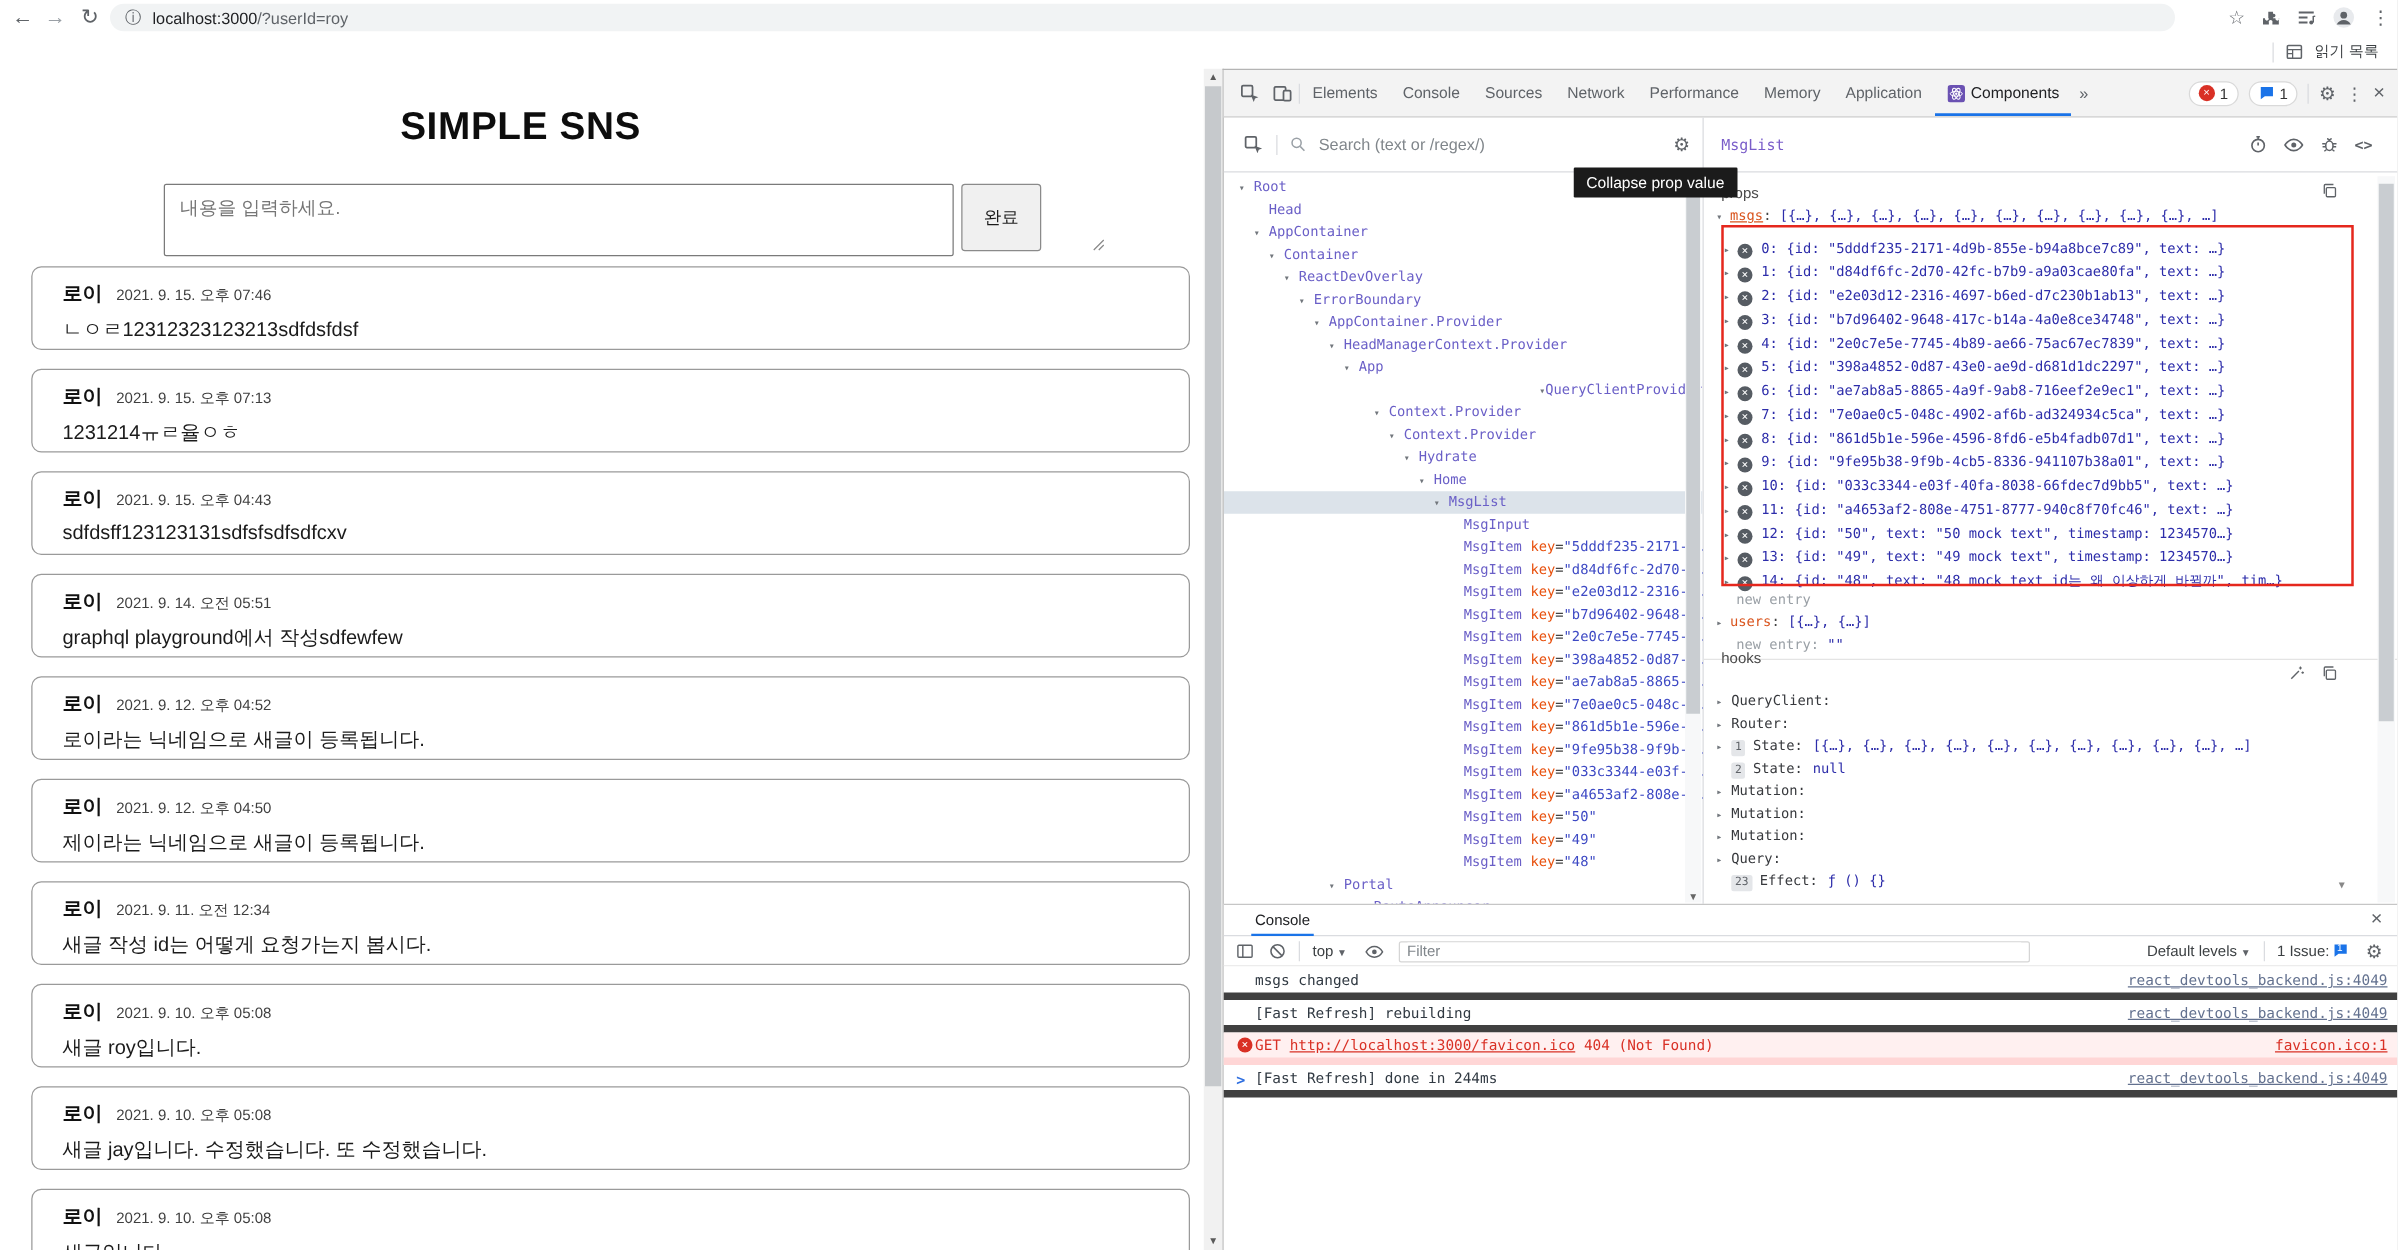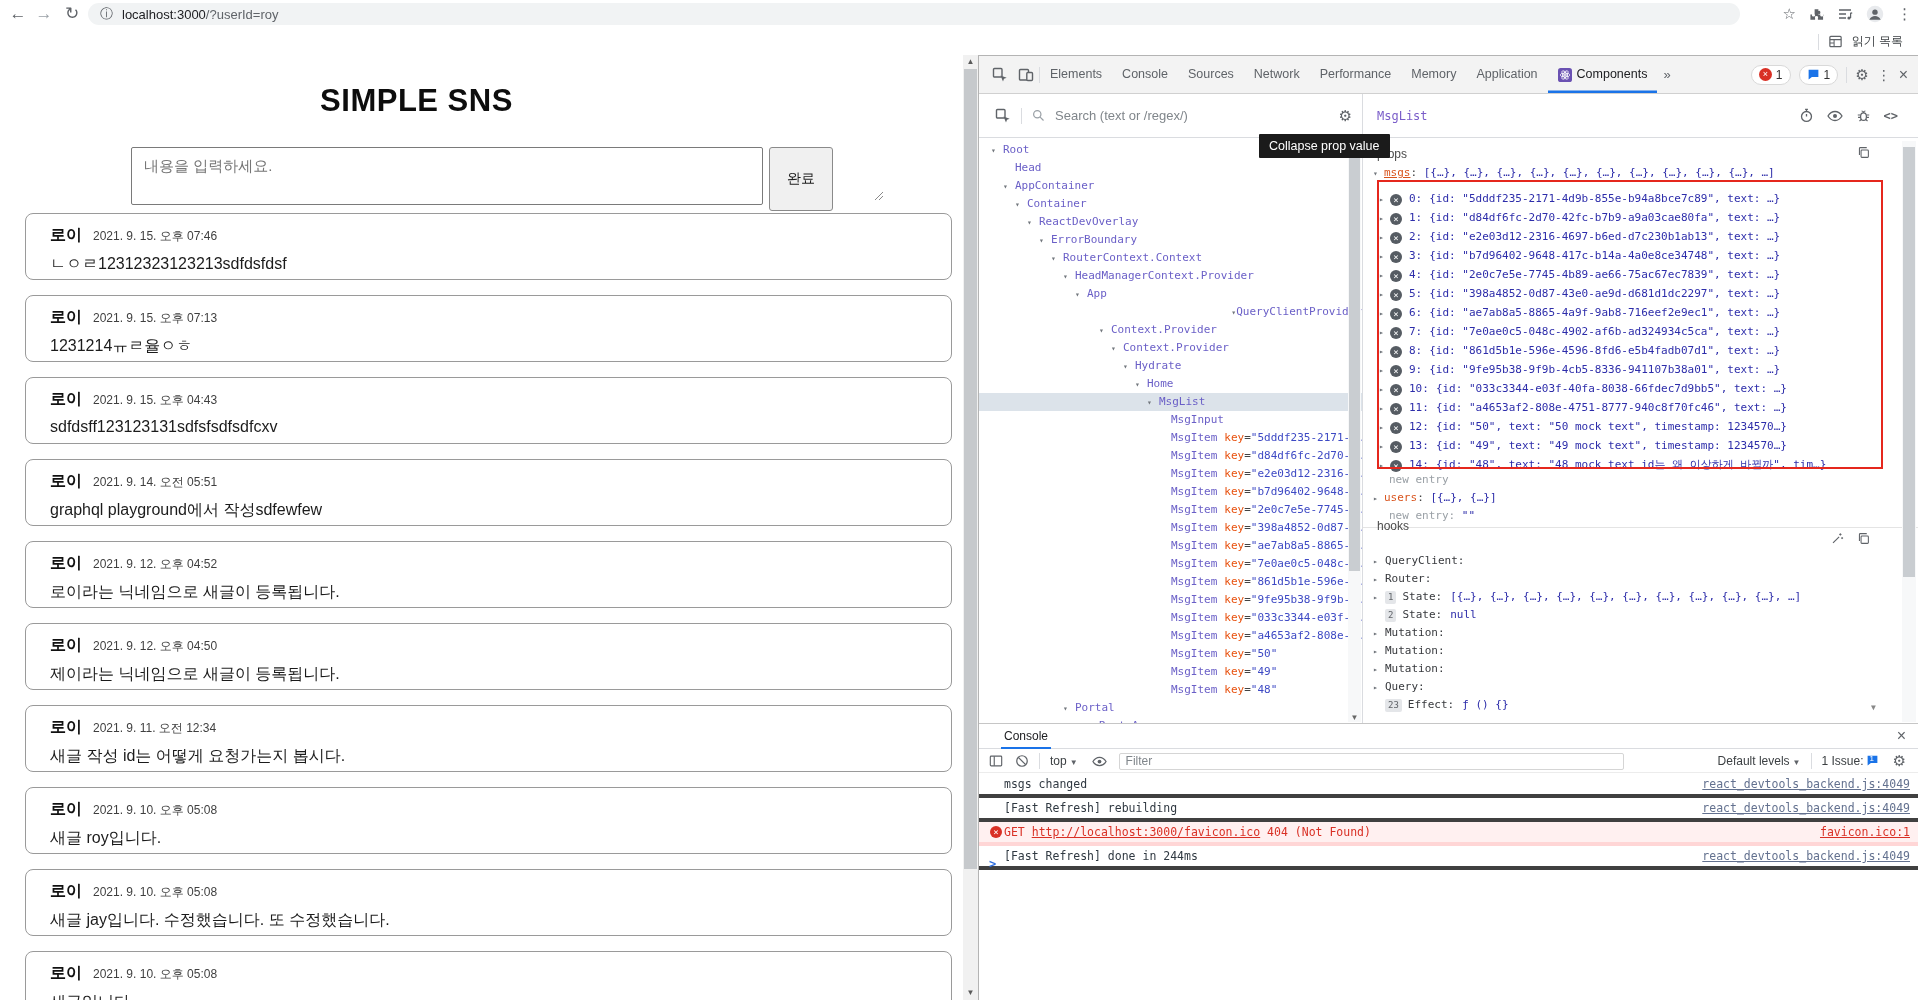--- a/index.html
+++ b/index.html
@@ -20,21 +20,21 @@
   .readbar .lbl { font-size:12px; color:#3c4043; }
   .readbar svg { color:#5f6368; }
 
   
   .app { position:absolute; top:55px; left:0; width:963px; height:945px; background:#fff; overflow:hidden; }
   .apptitle { position:absolute; top:28px; left:0; right:130px; text-align:center; font-size:31px; font-weight:bold; color:#0d0d0d; letter-spacing:0.5px; }
   .compose { position:absolute; left:131px; top:92px; width:756px; height:58px; }
   .compose textarea { width:632px; height:58px; border:1px solid #7a7a7a; border-radius:2px; resize:none; padding:9px 12px; font-size:15px; font-family:"Liberation Sans", sans-serif; color:#222; }
   .compose textarea::placeholder { color:#767676; }
   .grip { position:absolute; right:3px; bottom:4px; }
-  .submitbtn { position:absolute; left:769px; top:92px; width:64px; height:64px; background:#f0f0f0; border:1px solid #8a8a8a; border-radius:3px; font-size:14px; color:#1a1a1a; cursor:pointer; font-family:"Liberation Sans", sans-serif; }
+  .submitbtn { position:absolute; left:769px; top:92px; width:64px; height:54px; background:#f0f0f0; border:1px solid #8a8a8a; border-radius:3px; font-size:14px; color:#1a1a1a; cursor:pointer; font-family:"Liberation Sans", sans-serif; }
   .posts { position:absolute; left:25px; top:158px; width:927px; }
   .post { height:67px; border:1px solid #9a9a9a; border-radius:8px; margin-bottom:15px; padding:11px 24px; background:#fff; }
   .phead { display:flex; align-items:baseline; gap:11px; }
   .pname { font-size:16px; font-weight:bold; color:#111; }
   .pdate { font-size:12px; color:#3f3f3f; }
   .pbody { margin-top:8px; font-size:16px; color:#1b1b1b; }
 
   
   .pagebar { position:absolute; left:963px; top:55px; width:15px; height:945px; background:#f1f1f1; }
   .pagebar .sar { position:absolute; left:0; width:15px; height:14px; color:#5a5a5a; font-size:8px; text-align:center; line-height:14px; }
@@ -117,21 +117,21 @@
   .chead { position:absolute; top:0; left:0; right:0; height:25px; border-bottom:1px solid #dadce0; display:flex; align-items:center; }
   .ctab { margin-left:22px; font-size:12px; color:#202124; height:25px; line-height:25px; padding:0 3px; box-shadow:inset 0 -2px 0 #1a73e8; cursor:pointer; }
   .chead .xclose { margin-left:auto; margin-right:12px; }
   .cbar { position:absolute; top:26px; left:0; right:0; height:23px; border-bottom:1px solid #ececec; display:flex; align-items:center; font-size:12px; color:#3c4043; }
   .cbar .ic { color:#5f6368; display:flex; cursor:pointer; }
   .caret { font-size:8px; color:#5f6368; margin-left:3px; }
   .filterbox { width:505px; height:17px; border:1px solid #d5d5d5; border-radius:2px; margin-left:12px; display:flex; align-items:center; padding:0 6px; }
   .filterbox input { border:none; outline:none; width:100%; font-size:12px; color:#202124; font-family:"Liberation Sans", sans-serif; }
   .filterbox input::placeholder { color:#80868b; }
   .crows { position:absolute; top:50px; left:0; right:0; }
-  .crow { position:relative; min-height:20px; line-height:20px; border-bottom:4px solid #404040; font-family:"DejaVu Sans Mono", monospace; font-size:11.5px; color:#303942; display:flex; padding-left:25px; padding-right:8px; }
+  .crow { position:relative; min-height:20px; line-height:20px; border-bottom:6px solid #404040; font-family:"DejaVu Sans Mono", monospace; font-size:11.5px; color:#303942; display:flex; padding-left:25px; padding-right:8px; }
   .crow .cicon { display:none; position:absolute; left:11px; top:4px; width:12px; height:12px; border-radius:50%; background:#d93025; color:#fff; font-size:9px; line-height:12px; text-align:center; }
   .crow .ctext { flex:1; white-space:nowrap; }
   .crow .clink { text-decoration:underline; cursor:pointer; }
   .crow .csrc { color:#63718f; text-decoration:underline; cursor:pointer; }
   .crow.error { background:#fff0f0; border-color:#ffd6d6; color:#d93025; }
   .crow.error .cicon { display:block; }
   .crow.error .csrc { color:#d93025; }
   .promptrow { height:20px; line-height:20px; padding-left:10px; font-family:"DejaVu Sans Mono", monospace; font-size:12px; color:#2f6fe0; font-weight:bold; }
 </style>
 </head>
@@ -415,21 +415,21 @@
             <div class="trow" style="padding-left: 36px;">
               <span class="arr">▾</span><span class="cname">Container</span><span class="kname"></span><span class="keq"></span><span class="kval"></span>
             </div>
             <div class="trow" style="padding-left: 48px;">
               <span class="arr">▾</span><span class="cname">ReactDevOverlay</span><span class="kname"></span><span class="keq"></span><span class="kval"></span>
             </div>
             <div class="trow" style="padding-left: 60px;">
               <span class="arr">▾</span><span class="cname">ErrorBoundary</span><span class="kname"></span><span class="keq"></span><span class="kval"></span>
             </div>
             <div class="trow" style="padding-left: 72px;">
-              <span class="arr">▾</span><span class="cname">RouterContext.Context</span><span class="kname"></span><span class="keq"></span><span class="kval"></span>
+              <span class="arr">▾</span><span class="cname">AppContainer.Provider</span><span class="kname"></span><span class="keq"></span><span class="kval"></span>
             </div>
             <div class="trow" style="padding-left: 84px;">
               <span class="arr">▾</span><span class="cname">HeadManagerContext.Provider</span><span class="kname"></span><span class="keq"></span><span class="kval"></span>
             </div>
             <div class="trow" style="padding-left: 96px;">
               <span class="arr">▾</span><span class="cname">App</span><span class="kname"></span><span class="keq"></span><span class="kval"></span>
             </div>
             <div class="trow" style="padding-left: 108px; text-align: right;">
               <span class="arr">▾</span><span class="cname">QueryClientProvider</span><span class="kname"></span><span class="keq"></span><span class="kval"></span>
             </div>

